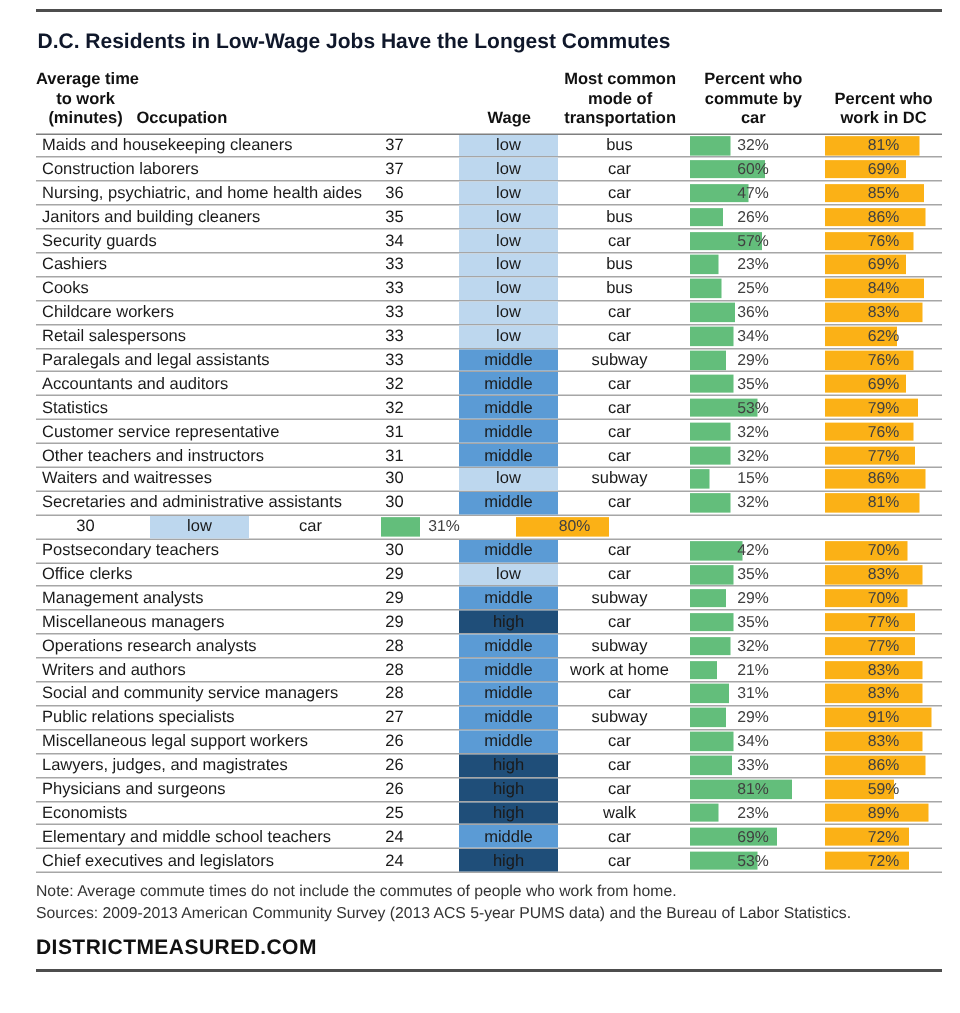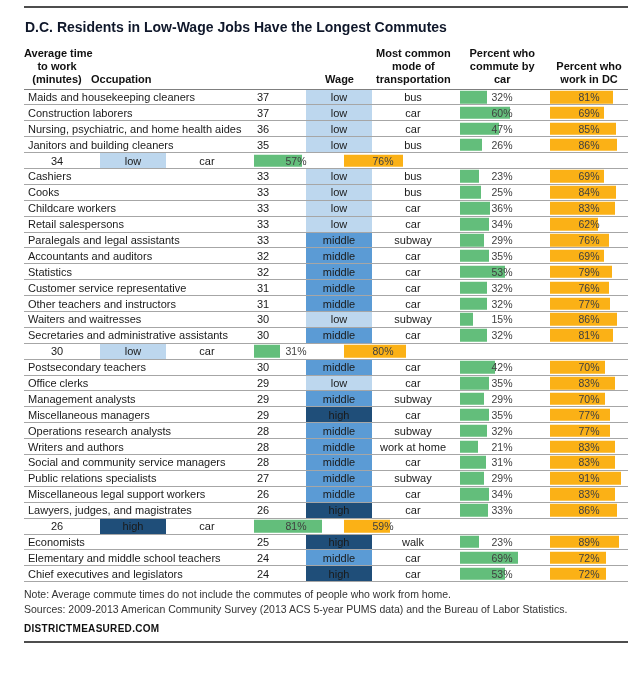--- a/index.html
+++ b/index.html
@@ -26,21 +26,21 @@
   .gap3   { width:6px; }
   .c-dc   { width:78px; }
   .h-occ  { text-align:left !important; padding-left:1px; }
 
   .barcell { position:relative; }
   .fill { position:absolute; left:0; top:50%; transform:translateY(-50%); height:12.5px; }
   .pct { position:relative; z-index:1; display:block; width:100%; text-align:center; font-size:10.5px; color:#404040; }
 
   .note, .sources { margin-top:3px; font-size:10.5px; color:#333; }
   .note { margin-top:6px; }
-  .brand { margin-top:8px; font-size:10px; font-weight:bold; color:#111; letter-spacing:0.3px; }
+  .brand { margin-top:8px; font-size:14px; font-weight:bold; color:#111; letter-spacing:0.3px; }
 </style>
 </head>
 <body>
 
 <div class="wrap">
   <div class="rule rule-top"></div>
   <div class="title">D.C. Residents in Low-Wage Jobs Have the Longest Commutes</div>
 
   <div>
     <div class="thead">
@@ -128,20 +128,21 @@
       <span class="pct">26%</span>
     </div>
     <div class="c gap3"></div>
     <div class="c c-dc barcell">
       <div class="fill" style="width: 86%; background: rgb(251, 177, 22);"></div>
       <span class="pct">86%</span>
     </div>
   </div>
 
   <div class="row">
+    <div class="c c-occ">Security guards</div>
     <div class="c c-min">34</div>
     <div class="c gap1"></div>
     <div class="c c-wage" style="background: rgb(189, 215, 238);">low</div>
     <div class="c c-mode">car</div>
     <div class="c gap2"></div>
     <div class="c c-car barcell">
       <div class="fill" style="width: 57%; background: rgb(99, 190, 123);"></div>
       <span class="pct">57%</span>
     </div>
     <div class="c gap3"></div>
@@ -540,20 +541,21 @@
       <span class="pct">33%</span>
     </div>
     <div class="c gap3"></div>
     <div class="c c-dc barcell">
       <div class="fill" style="width: 86%; background: rgb(251, 177, 22);"></div>
       <span class="pct">86%</span>
     </div>
   </div>
 
   <div class="row">
+    <div class="c c-occ">Physicians and surgeons</div>
     <div class="c c-min">26</div>
     <div class="c gap1"></div>
     <div class="c c-wage" style="background: rgb(31, 78, 121);">high</div>
     <div class="c c-mode">car</div>
     <div class="c gap2"></div>
     <div class="c c-car barcell">
       <div class="fill" style="width: 81%; background: rgb(99, 190, 123);"></div>
       <span class="pct">81%</span>
     </div>
     <div class="c gap3"></div>

